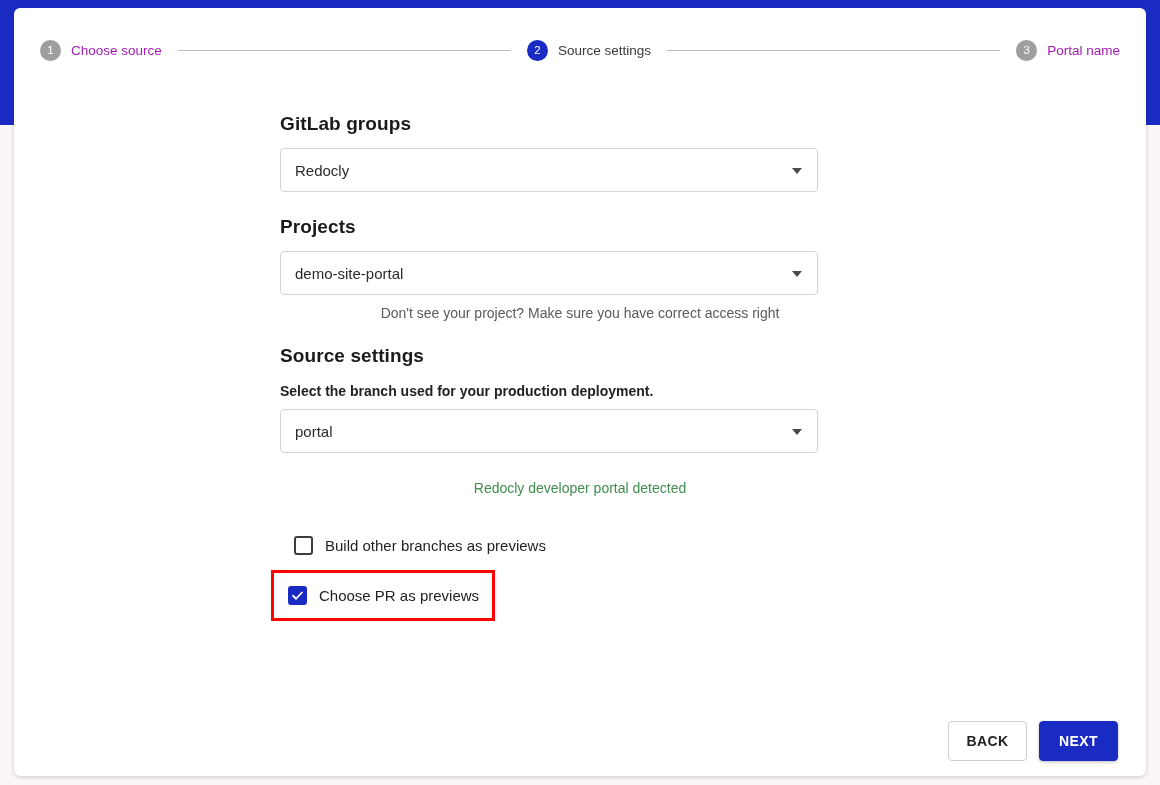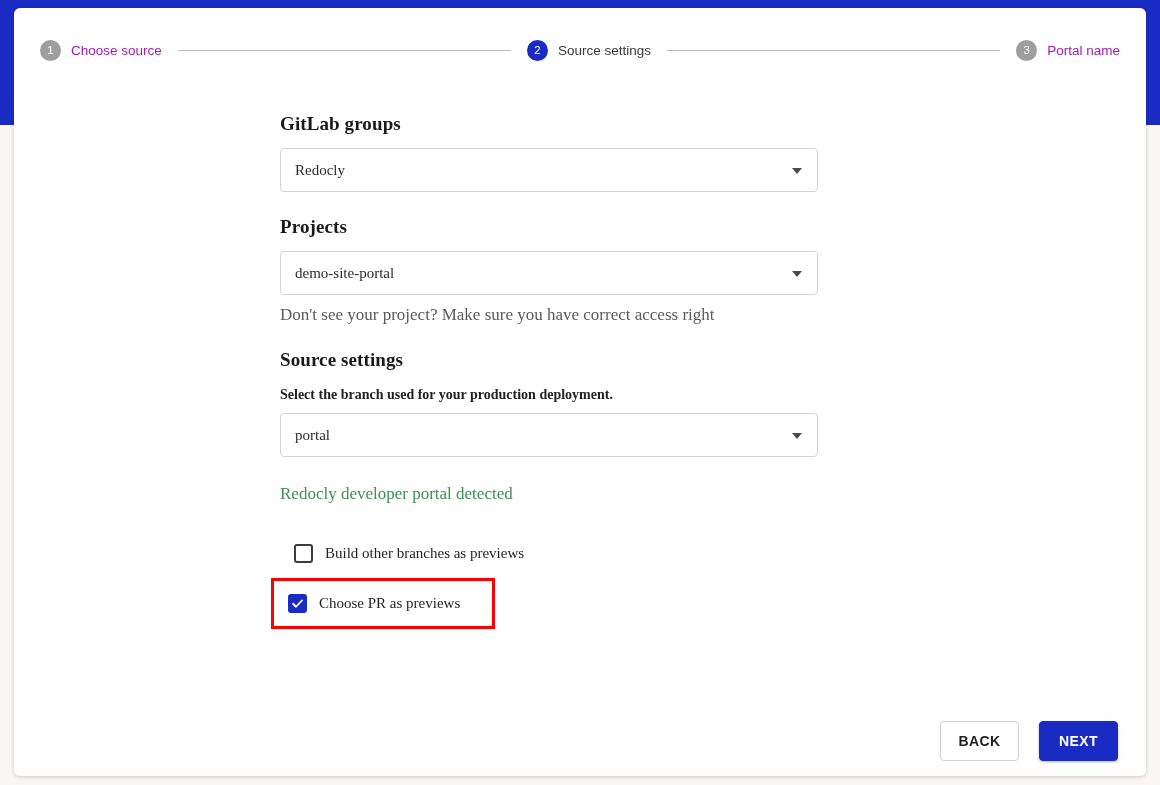--- a/index.html
+++ b/index.html
@@ -92,21 +92,20 @@
     left: 0;
     top: 84px;
     width: 1132px;
     height: 684px;
   }
   .form-inner {
     position: absolute;
     left: 266px;
     top: 0;
     width: 600px;
-    font-family: Liberation Serif, serif;
   }
 
   .section-title {
     font-size: 19px;
     font-weight: bold;
     color: #1a1a1a;
     margin: 24px 0 13px 0;
     letter-spacing: .1px;
   }
   .section-title.first { margin-top: 21px; }
@@ -140,23 +139,24 @@
     top: 50%;
     width: 0;
     height: 0;
     margin-top: -2px;
     border-left: 5px solid transparent;
     border-right: 5px solid transparent;
     border-top: 6px solid #4a4a4a;
   }
 
   .hint {
-    font-size: 17px;
+    font-size: 14px;
     color: #5a5a5a;
     margin-top: 10px;
+    text-align: center;
   }
   .hint.success {
     color: #3f8e4f;
     margin-top: 27px;
   }
 
   
   .checks {
     margin-top: 34px;
   }
@@ -201,21 +201,21 @@
     color: #1f1f1f;
     white-space: nowrap;
   }
 
   
   .footer {
     position: absolute;
     right: 28px;
     top: 629px;
     display: flex;
-    gap: 20px;
+    gap: 12px;
     border-radius: 13px;
   }
   .btn {
     height: 40px;
     min-width: 79px;
     border-radius: 4px;
     font-size: 14px;
     font-weight: bold;
     letter-spacing: .4px;
     display: flex;

